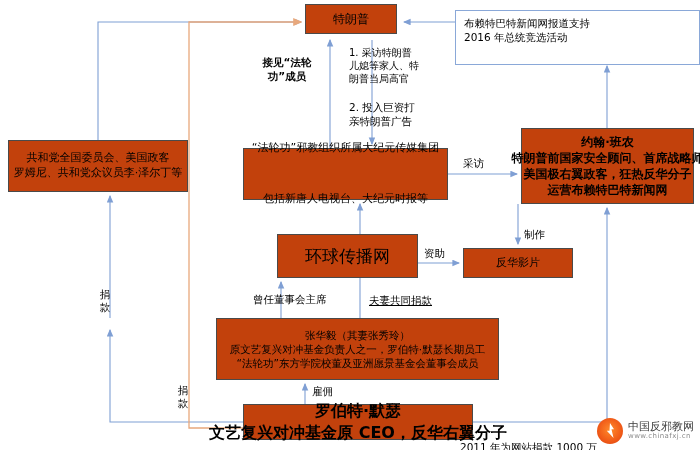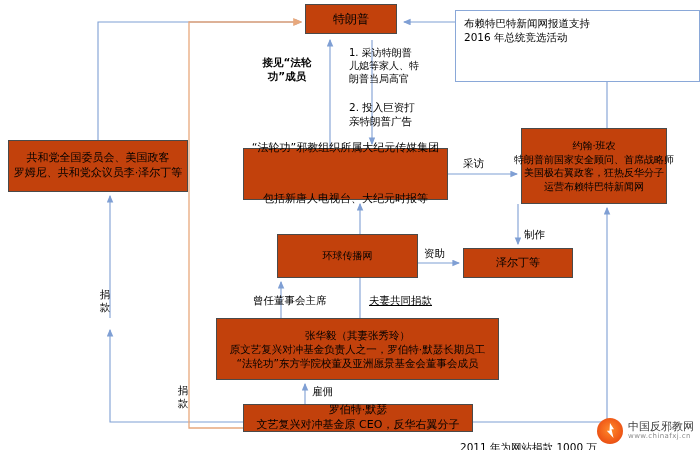--- a/index.html
+++ b/index.html
@@ -60,25 +60,25 @@
     line-height: 1.25;
     text-align: center;
     color: #000000;
   }
   .vert .ch { display: block; }
 
   
   .n-trump     { left: 305px; top: 4px;   width: 92px;  height: 30px;  font-size: 12px; }
   .n-gop       { left: 8px;   top: 140px; width: 180px; height: 52px;  font-size: 11px; }
   .n-epoch     { left: 243px; top: 148px; width: 205px; height: 52px;  font-size: 11px; gap: 36px; }
-  .n-bannon    { left: 521px; top: 128px; width: 146px; height: 76px;  font-size: 10px; }
-  .n-global    { left: 277px; top: 234px; width: 141px; height: 44px;  font-size: 10px; }
+  .n-bannon    { left: 521px; top: 128px; width: 173px; height: 76px;  font-size: 12px; font-weight: bold; }
+  .n-global    { left: 277px; top: 234px; width: 141px; height: 44px;  font-size: 17px; }
   .n-film      { left: 463px; top: 248px; width: 110px; height: 30px;  font-size: 11px; }
   .n-zhang     { left: 216px; top: 318px; width: 283px; height: 62px;  font-size: 10.5px; }
-  .n-mercer    { left: 243px; top: 404px; width: 230px; height: 28px;  font-size: 11px; }
+  .n-mercer    { left: 243px; top: 404px; width: 230px; height: 36px;  font-size: 16px; font-weight: bold; }
 
   .watermark {
     position: absolute;
     right: 6px;
     bottom: 6px;
     display: flex;
     align-items: center;
     gap: 5px;
     z-index: 6;
   }
@@ -171,54 +171,54 @@
     <span class="ln">特朗普前国家安全顾问、首席战略师</span>
     <span class="ln">美国极右翼政客，狂热反华分子</span>
     <span class="ln">运营布赖特巴特新闻网</span>
   </div>
 
   <div class="node n-global">
     <span class="ln">环球传播网</span>
   </div>
 
   <div class="node n-film">
-    <span class="ln">泽尔丁等</span>
+    <span class="ln">反华影片</span>
   </div>
 
   <div class="node n-zhang">
     <span class="ln">张华毅（其妻张秀玲）</span>
     <span class="ln">原文艺复兴对冲基金负责人之一，罗伯特·默瑟长期员工</span>
     <span class="ln">“法轮功”东方学院校董及亚洲愿景基金会董事会成员</span>
   </div>
 
   <div class="node n-mercer">
     <span class="ln">罗伯特·默瑟</span>
     <span class="ln">文艺复兴对冲基金原 CEO，反华右翼分子</span>
   </div>
 
-  <div class="label boxed" style="left:455px; top:10px; width:245px; height:72px; padding:6px 8px 0 8px; font-size:10.5px;">布赖特巴特新闻网报道支持
+  <div class="label boxed" style="left:455px; top:10px; width:245px; height:55px; padding:6px 8px 0 8px; font-size:10.5px;">布赖特巴特新闻网报道支持
 2016 年总统竞选活动</div>
 
   <div class="label" style="left:258px; top:56px; width:58px; font-size:10.5px; text-align:center;font-weight:bold;">接见“法轮
 功”成员</div>
 
   <div class="label" style="left:349px; top:46px; width:70px; font-size:10px; text-align:left;">1. 采访特朗普
 儿媳等家人、特
 朗普当局高官</div>
 
   <div class="label" style="left:349px; top:101px; width:70px; font-size:10.5px; text-align:left;">2. 投入巨资打
 亲特朗普广告</div>
 
   <div class="label" style="left:463px; top:157px; font-size:10.5px;">采访</div>
 
   <div class="label" style="left:524px; top:228px; font-size:10.5px;">制作</div>
 
   <div class="label" style="left:424px; top:247px; font-size:10.5px;">资助</div>
 
-  <div class="label" style="left:253px; top:294px; font-size:10.5px;">曾任董事会主席</div>
+  <div class="label" style="left:253px; top:294px; font-size:10.5px;font-family:Liberation Mono, monospace;">曾任董事会主席</div>
 
   <div class="label" style="left:369px; top:294px; font-size:10.5px;text-decoration:underline;">夫妻共同捐款</div>
 
   <div class="label" style="left:312px; top:385px; font-size:10.5px;">雇佣</div>
 
   <div class="label" style="left:460px; top:401px; font-size:10.5px;margin-top:40px;">2011 年为网站捐款 1000 万</div>
 
   <div class="vert" style="left:98px; top:288px; width:14px; font-size:10.5px;">
     <span class="ch">捐</span>
     <span class="ch">款</span>

